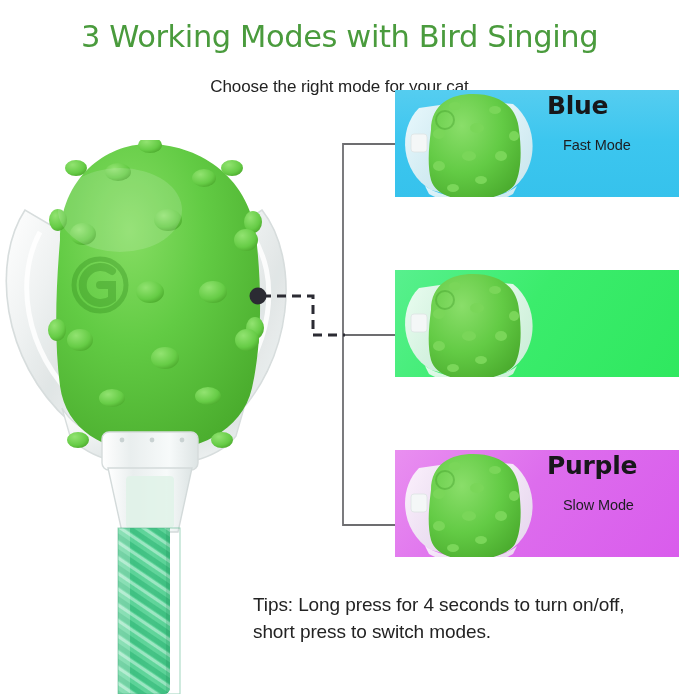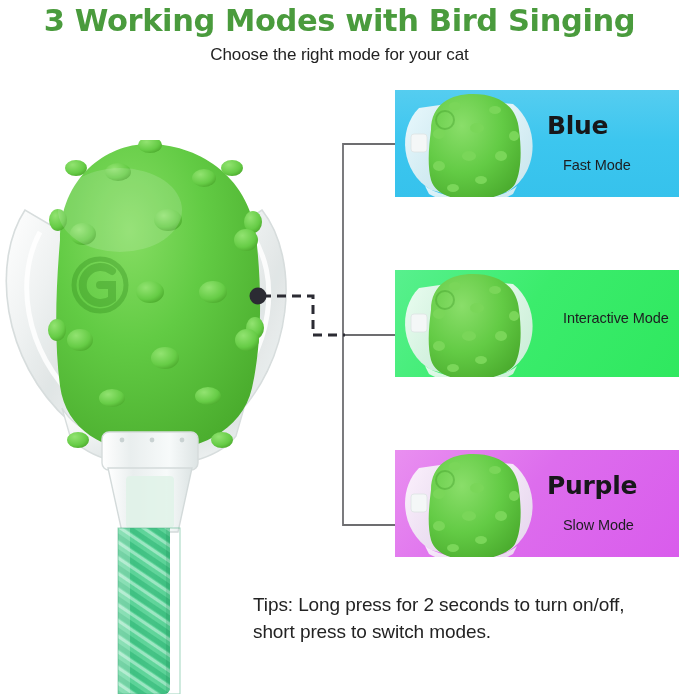--- a/index.html
+++ b/index.html
@@ -17,24 +17,24 @@
   }
 
   
   #header {
     position: absolute;
     top: 0; left: 0;
     width: 679px;
     text-align: center;
   }
   #title {
-    margin: 0;
+    margin: 16px;
     padding-top: 4px;
     font-size: 30.5px;
-    font-weight: bold;
+    font-weight: normal;
     letter-spacing: -0.4px;
     color: #4a9b3d;
     font-family: "DejaVu Sans", sans-serif;
     line-height: 1.12;
     white-space: nowrap;
   }
   #subtitle {
     margin: 0;
     padding-top: 7px;
     font-size: 17px;
@@ -75,21 +75,21 @@
   #card-purple { top: 450px; background: linear-gradient(130deg,#e98ff0 0%, #dd6ded 45%, #d95cec 100%); }
 
   .card-photo {
     position: absolute;
     left: 0; top: 0;
     width: 150px; height: 107px;
   }
   .card-text {
     position: absolute;
     left: 152px;
-    top: 22px;
+    top: 2px;
     width: 132px;
   }
   .card-title {
     margin: 0;
     font-family: "DejaVu Sans", sans-serif;
     font-size: 25px;
     font-weight: bold;
     color: #17171a;
     letter-spacing: -0.3px;
     line-height: 1.08;
@@ -319,21 +319,20 @@
         <ellipse cx="44" cy="76" rx="6" ry="5"></ellipse>
       <ellipse cx="86" cy="90" rx="6" ry="4"></ellipse>
         <ellipse cx="58" cy="98" rx="6" ry="4"></ellipse>
     </g>
     <g opacity="0.3">
         <circle cx="50" cy="30" r="9" fill="none" stroke="#2f8a1b" stroke-width="2"></circle>
       </g>
     <rect x="16" y="44" width="16" height="18" rx="3" fill="#f4f7f7" stroke="#dde3e3" stroke-width="0.8"></rect>
   </svg>
   <div class="card-text">
-    <p class="card-sub">Interactive Mode</p>
   </div>
 </div>
 
 <div class="mode-card" id="card-purple">
   <svg class="card-photo" width="150" height="107" viewBox="0 0 150 107" xmlns="http://www.w3.org/2000/svg">
     <defs>
       <radialGradient id="bGrad3" cx="36%" cy="30%" r="80%">
         <stop offset="0%" stop-color="#8ade6a"></stop>
           <stop offset="55%" stop-color="#63cb45"></stop>
           <stop offset="100%" stop-color="#4aab2d"></stop>
@@ -365,15 +364,15 @@
       </g>
     <rect x="16" y="44" width="16" height="18" rx="3" fill="#f4f7f7" stroke="#dde3e3" stroke-width="0.8"></rect>
   </svg>
   <div class="card-text">
     <p class="card-title">Purple</p>
     <p class="card-sub">Slow Mode</p>
   </div>
 </div>
 
 <div id="tips">
-  <div>Tips: Long press for 2 seconds to turn on/off,</div>
+  <div>Tips: Long press for 4 seconds to turn on/off,</div>
   <div>short press to switch modes.</div>
 </div>
 
 </body></html>

